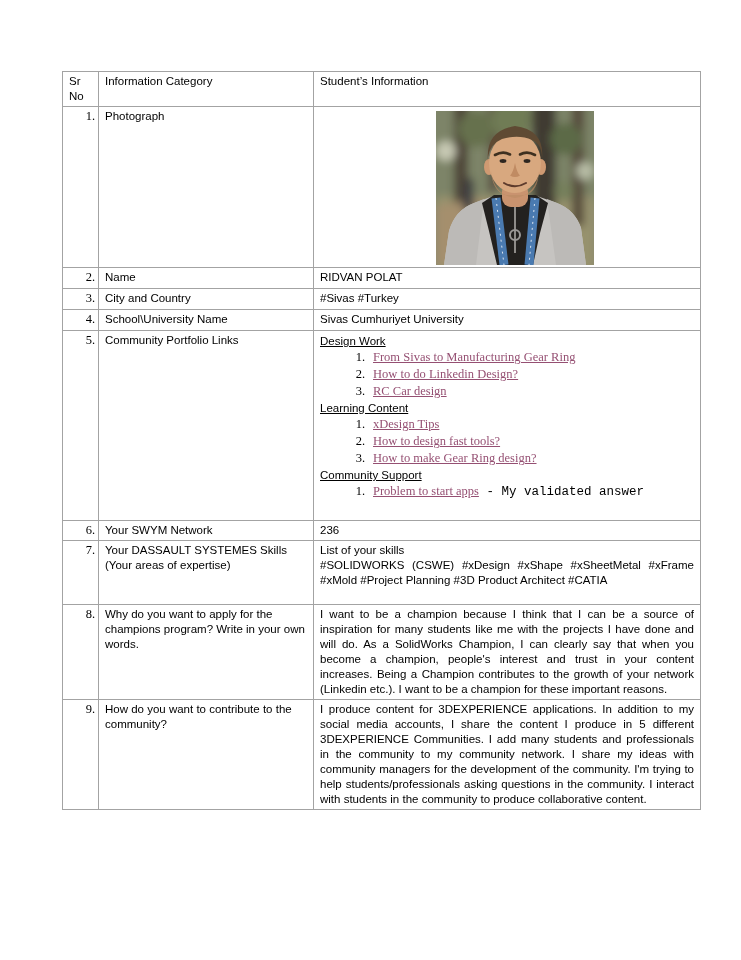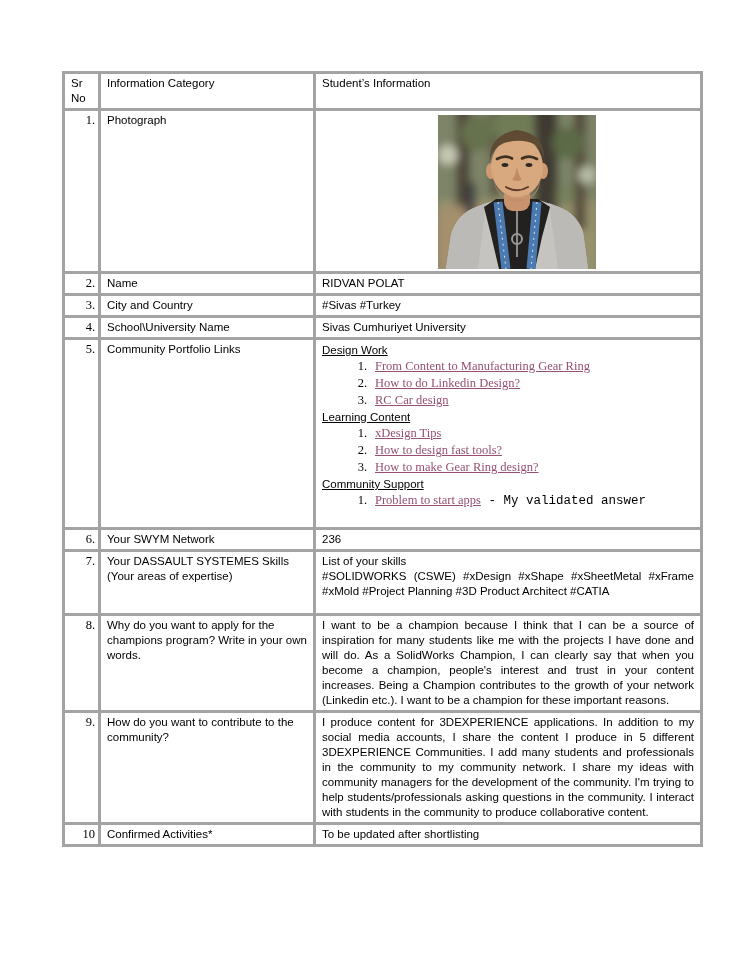--- a/index.html
+++ b/index.html
@@ -1,20 +1,20 @@
 <!DOCTYPE html>
 <html><head>
 <meta charset="utf-8">
 <style>
   html,body{margin:0;padding:0;background:#fff;}
   .page{position:relative;width:741px;height:960px;background:#ffffff;
         font-family:"Liberation Sans",sans-serif;color:#000;overflow:hidden;}
   table.info{position:absolute;left:62px;top:71px;width:638px;
         border-collapse:collapse;table-layout:fixed;}
-  th,td{border:3px solid #a3a3a3;vertical-align:top;padding:2px 6px;
+  th,td{border:1px solid #a3a3a3;vertical-align:top;padding:2px 6px;
         font-size:11.5px;line-height:15px;font-weight:400;text-align:left;
         overflow:hidden;word-wrap:break-word;}
   th{font-weight:400;}
   td.sr{font-family:"Liberation Serif",serif;font-size:12.5px;text-align:right;
         padding-right:3px;padding-left:1px;}
   .just{text-align:justify;}
   .photo-wrap{margin-left:116px;margin-top:2px;width:158px;height:154px;}
   .sec-title{line-height:16px;text-decoration:underline;}
   .link-line{padding-left:30px;line-height:17px;white-space:nowrap;}
   .num{font-family:"Liberation Serif",serif;font-size:12.5px;display:inline-block;
@@ -135,21 +135,21 @@
         <td>School\University Name</td>
         <td>Sivas Cumhuriyet University</td>
       </tr>
 
       <tr style="height:190px">
         <td class="sr">5.</td>
         <td>Community Portfolio Links</td>
         <td>
           <div class="sec-title">Design Work</div>
           <div class="link-line">
-            <span class="num">1.</span><a class="plink">From Content to Manufacturing Gear Ring</a>
+            <span class="num">1.</span><a class="plink">From Sivas to Manufacturing Gear Ring</a>
           </div>
           <div class="link-line">
             <span class="num">2.</span><a class="plink">How to do Linkedin Design?</a>
           </div>
           <div class="link-line">
             <span class="num">3.</span><a class="plink">RC Car design</a>
           </div>
           <div class="sec-title">Learning Content</div>
           <div class="link-line">
             <span class="num">1.</span><a class="plink">xDesign Tips</a>
@@ -187,20 +187,15 @@
         <td>Why do you want to apply for the champions program? Write in your own words.</td>
         <td class="just">I want to be a champion because I think that I can be a source of inspiration for many students like me with the projects I have done and will do. As a SolidWorks Champion, I can clearly say that when you become a champion, people's interest and trust in your content increases. Being a Champion contributes to the growth of your network (Linkedin etc.). I want to be a champion for these important reasons.</td>
       </tr>
 
       <tr style="height:105px">
         <td class="sr">9.</td>
         <td>How do you want to contribute to the community?</td>
         <td class="just">I produce content for 3DEXPERIENCE applications. In addition to my social media accounts, I share the content I produce in 5 different 3DEXPERIENCE Communities. I add many students and professionals in the community to my community network. I share my ideas with community managers for the development of the community. I'm trying to help students/professionals asking questions in the community. I interact with students in the community to produce collaborative content.</td>
       </tr>
 
-      <tr style="height:19px">
-        <td class="sr">10</td>
-        <td>Confirmed Activities*</td>
-        <td>To be updated after shortlisting</td>
-      </tr>
     </tbody>
   </table>
 </div>
 
 </body></html>

